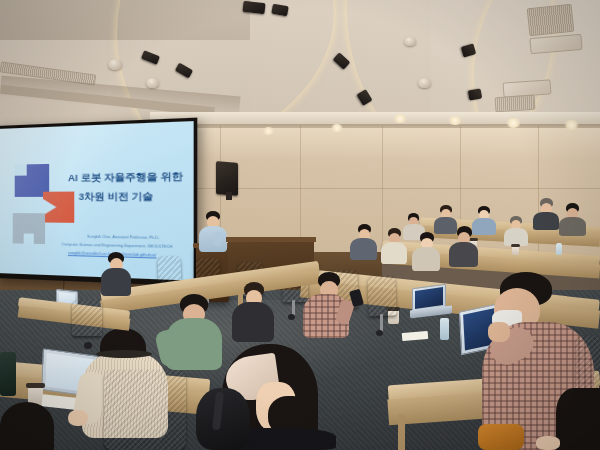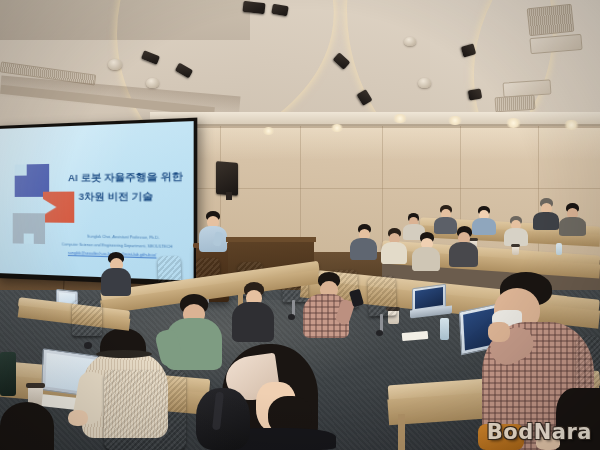--- a/index.html
+++ b/index.html
@@ -415,14 +415,13 @@
   <div class="abs hair hair-blk" style="left:180px;top:294px;width:28px;height:20px;"></div>
   <div class="abs head skin-b" style="left:183px;top:304px;width:22px;height:20px;"></div>
   <div class="abs body" style="left:166px;top:318px;width:56px;height:52px;background:#7e9c82;"></div>
   <div class="abs" style="left:158px;top:330px;width:22px;height:36px;background:#7e9c82;border-radius:9px;transform:rotate(-14deg);"></div>
 
   <div class="abs hair hair-dk" style="left:244px;top:282px;width:20px;height:15px;"></div>
   <div class="abs head skin-a" style="left:246px;top:290px;width:16px;height:16px;"></div>
   <div class="abs body" style="left:232px;top:302px;width:42px;height:40px;background:#2f2f33;"></div>
 
   <div id="vignette" class="abs"></div>
-  <div id="watermark" class="abs">BodNara</div>
 </div>
 
 </body></html>

